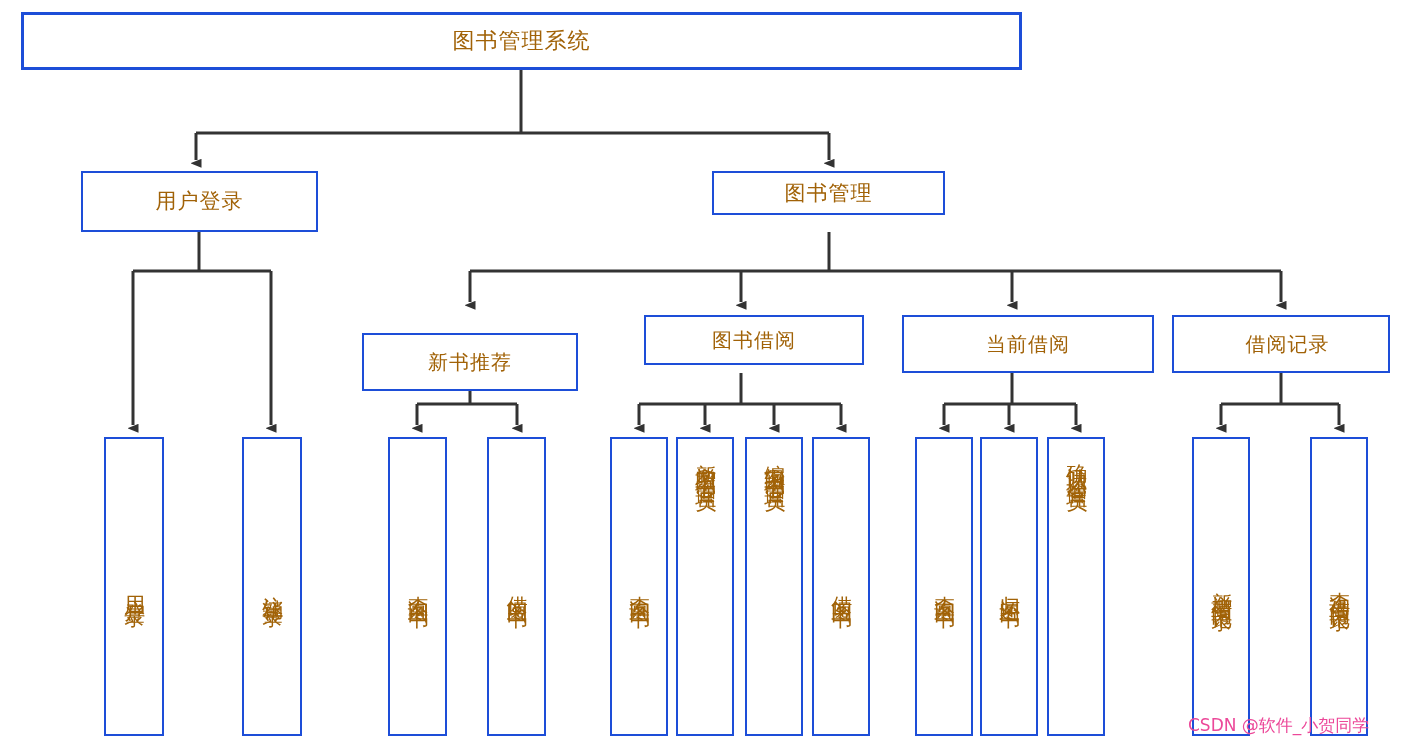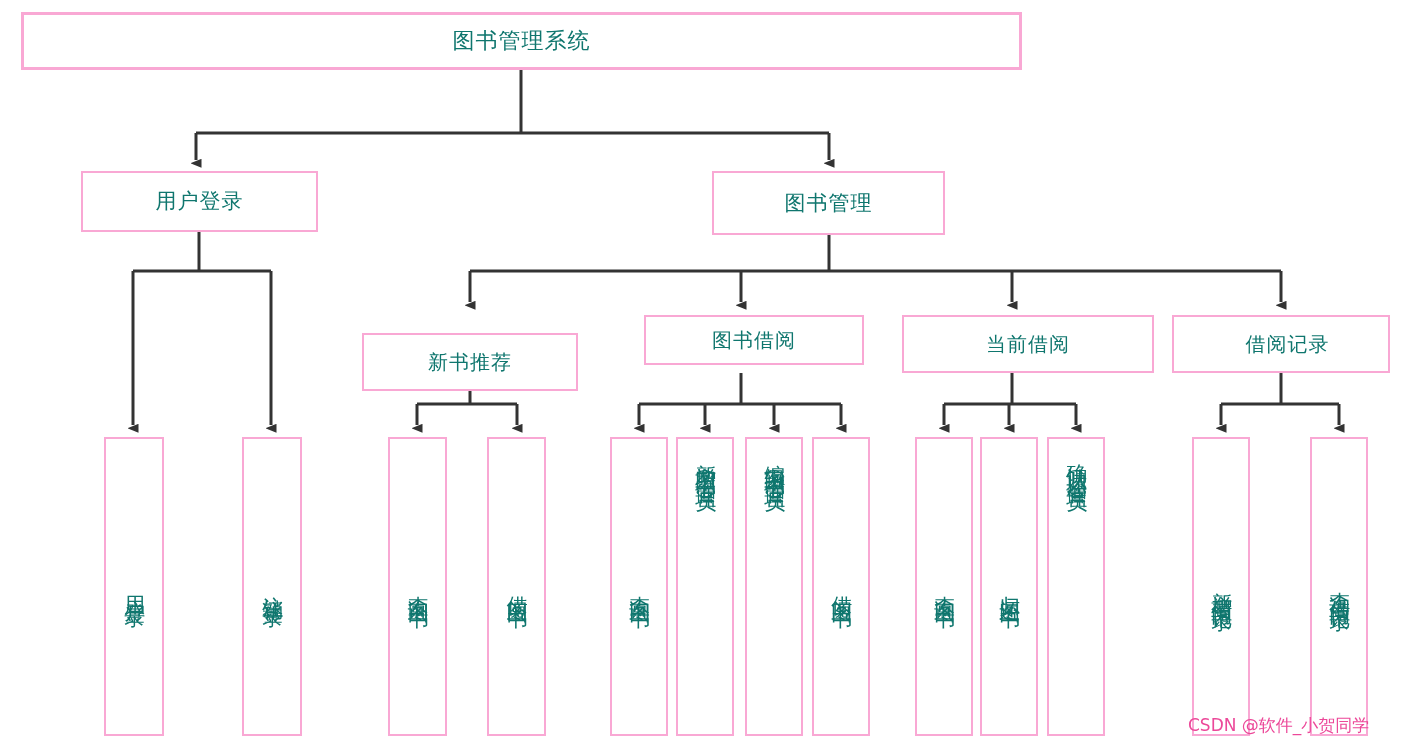--- a/index.html
+++ b/index.html
@@ -22,26 +22,26 @@
     position: absolute;
     left: 0;
     top: 0;
     width: 1405px;
     height: 747px;
     pointer-events: none;
   }
   .node {
     position: absolute;
     box-sizing: border-box;
-    border: 2px solid #f9a8d4;
+    border: 2px solid #1d4ed8;
     background: #ffffff;
     display: flex;
     align-items: center;
     justify-content: center;
-    color: #0f766e;
+    color: #a16207;
     z-index: 2;
   }
   .node.root {
     border-width: 3px;
   }
   .h-label {
     font-size: 22px;
     line-height: 1.15;
     letter-spacing: 1px;
     white-space: nowrap;
@@ -153,21 +153,21 @@
     </g>
   </svg>
 
   <div class="node root" style="left:21px; top:12px; width:1001px; height:58px;">
     <span class="h-label">图书管理系统</span>
   </div>
 
   <div class="node lvl2" style="left:81px; top:171px; width:237px; height:61px;">
     <span class="h-label">用户登录</span>
   </div>
-  <div class="node lvl2" style="left:712px; top:171px; width:233px; height:64px;">
+  <div class="node lvl2" style="left:712px; top:171px; width:233px; height:44px;">
     <span class="h-label">图书管理</span>
   </div>
 
   <div class="node lvl3" style="left:362px; top:333px; width:216px; height:58px;">
     <span class="h-label">新书推荐</span>
   </div>
   <div class="node lvl3" style="left:644px; top:315px; width:220px; height:50px;text-align:right;">
     <span class="h-label">图书借阅</span>
   </div>
   <div class="node lvl3" style="left:902px; top:315px; width:252px; height:58px;">

